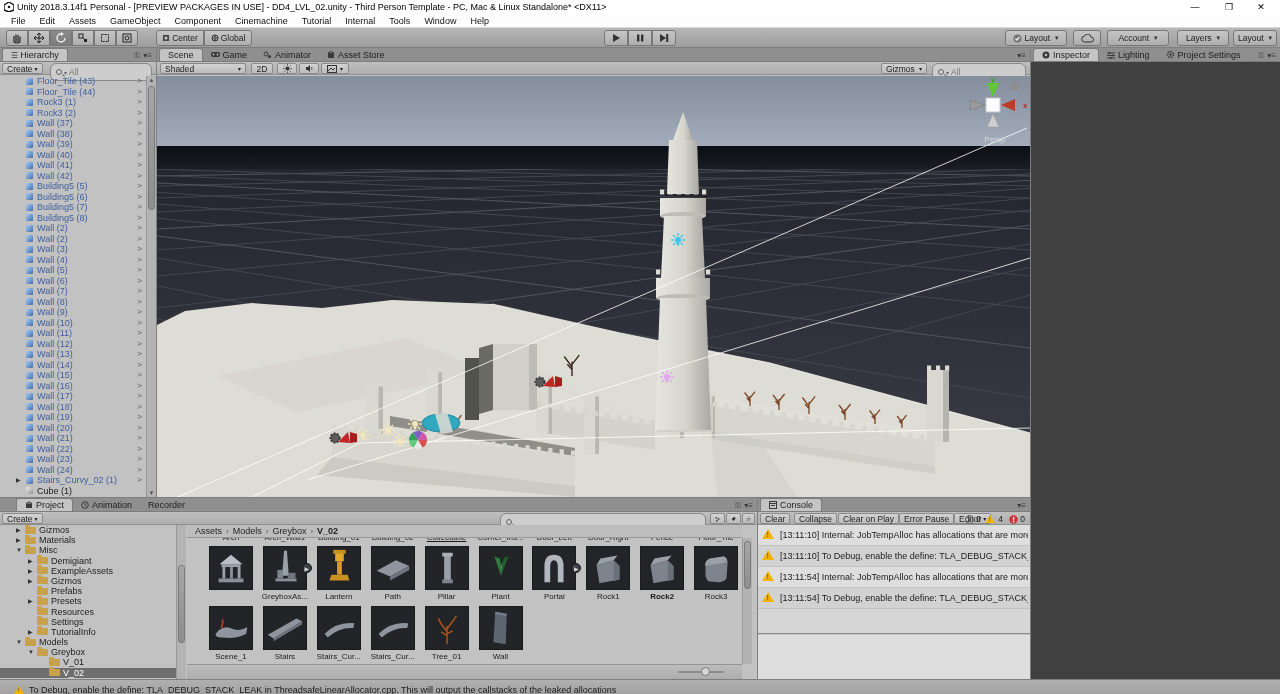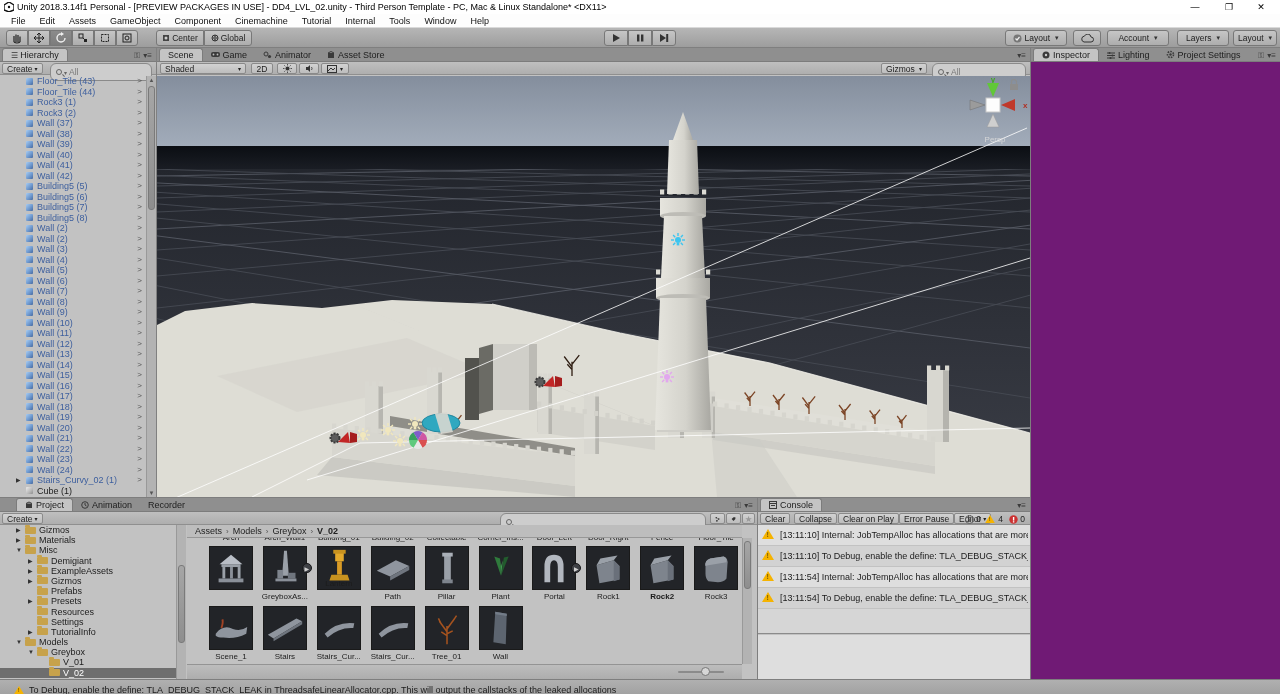--- a/index.html
+++ b/index.html
@@ -48,21 +48,21 @@
   .hrow .hlabel { position:absolute; left:37px; top:0; font-size:9px; color:var(--prefab-blue); }
   .hrow .hlabel.obj { color:#222;text-align:center; }
   .hrow .harrow { position:absolute; right:4px; top:0; font-size:8px; color:#555; }
 
   
   #scenepanel { left:157px; top:48px; width:873px; height:449px; background:#c2c2c2; }
   #scene-toolbar { top:14px; }
   #viewport { position:absolute; left:0; top:28px; width:873px; height:421px; background:#333; }
 
   
-  #inspector { left:1030px; top:48px; width:250px; height:631px; background:#701a75; border-left:1px solid #7e7e7e; }
+  #inspector { left:1030px; top:48px; width:250px; height:631px; background:#404040; border-left:1px solid #7e7e7e; }
 
   
   #project { left:0; top:497px; width:757px; height:182px; background:#c2c2c2; border-top:1px solid #7e7e7e; }
   #proj-tree { position:absolute; left:0; top:27px; width:176px; bottom:0; overflow:hidden; background:#c2c2c2; }
   .trow { position:relative; height:10.2px; line-height:10.2px; white-space:nowrap; }
   .trow.sel { background:#6e6e6e; }
   .trow.sel .tlabel { color:#fff; }
   .trow .fold { position:absolute; top:0; font-size:6px; color:#333; }
   .trow .folder { position:absolute; top:1.5px; width:11px; height:7px; background:#c7a24b; border-radius:1px; }
   .trow .folder::before { content:""; position:absolute; left:0; top:-2px; width:5px; height:2px; background:#c7a24b; border-radius:1px 1px 0 0; }
@@ -1000,21 +1000,21 @@
       <span class="sep">›</span>
     <span>Greybox</span>
       <span class="sep">›</span>
     <b>V_02</b>
   </div>
   <div id="assetgrid">
       <div class="alabel" style="left: 17px; top: -5px;">Arch</div>
       <div class="alabel" style="left: 70.9px; top: -5px;">Arch_Wall1</div>
       <div class="alabel" style="left: 124.8px; top: -5px;">Building_01</div>
       <div class="alabel" style="left: 178.7px; top: -5px;">Building_02</div>
-      <div class="alabel" style="left: 232.6px; top: -5px;">Collectable</div>
+      <div class="alabel" style="left: 232.6px; top: -5px; text-decoration: underline;">Collectable</div>
       <div class="alabel" style="left: 286.5px; top: -5px;">Corner_Ins...</div>
       <div class="alabel" style="left: 340.4px; top: -5px;">Door_Left</div>
       <div class="alabel" style="left: 394.3px; top: -5px;">Door_Right</div>
       <div class="alabel" style="left: 448.2px; top: -5px;">Fence</div>
       <div class="alabel" style="left: 502.1px; top: -5px;">Floor_Tile</div>
       <div class="athumb" style="left: 22px; top: 8px;"><svg width="42" height="42" viewBox="0 0 44 44">
           <path d="M10 18 L22 8 L34 18 Z" fill="#b9bec6"></path>
           <rect x="12" y="18" width="20" height="3" fill="#9aa0a8"></rect>
           <rect x="13" y="21" width="3" height="12" fill="#9aa0a8"></rect>
           <rect x="21" y="21" width="3" height="12" fill="#8a9099"></rect>
@@ -1029,21 +1029,21 @@
           <rect x="12" y="33" width="22" height="3" fill="#8a9099"></rect>
         </svg></div>
       <div class="aexpand" style="left: 114.9px; top: 25px;">▶</div>
       <div class="alabel" style="left: 70.9px; top: 54px;">GreyboxAs...</div>
       <div class="athumb" style="left: 129.8px; top: 8px;"><svg width="42" height="42" viewBox="0 0 44 44">
           <rect x="18" y="5" width="9" height="10" fill="#e3a92c"></rect>
           <rect x="16" y="3" width="13" height="4" fill="#c8921f"></rect>
           <rect x="20" y="15" width="5" height="14" fill="#d99b25"></rect>
           <path d="M14 29 h17 l2 6 h-21 z" fill="#c8921f"></path>
         </svg></div>
-      <div class="alabel" style="left: 124.8px; top: 41px;">Lantern</div>
+      <div class="alabel" style="left: 124.8px; top: 54px;">Lantern</div>
       <div class="athumb" style="left: 183.7px; top: 8px;"><svg width="42" height="42" viewBox="0 0 44 44">
           <path d="M5 25 L25 14 L39 20 L19 31 Z" fill="#8f959e"></path>
           <path d="M19 31 L39 20 L39 24 L19 35 Z" fill="#6f757e"></path>
         </svg></div>
       <div class="alabel" style="left: 178.7px; top: 54px;">Path</div>
       <div class="athumb" style="left: 237.6px; top: 8px;"><svg width="42" height="42" viewBox="0 0 44 44">
           <rect x="19" y="9" width="7" height="26" fill="#9aa0a8"></rect>
           <rect x="17" y="6" width="11" height="4" fill="#aab0b8"></rect>
           <rect x="17" y="34" width="11" height="4" fill="#7e848d"></rect>
         </svg></div>

